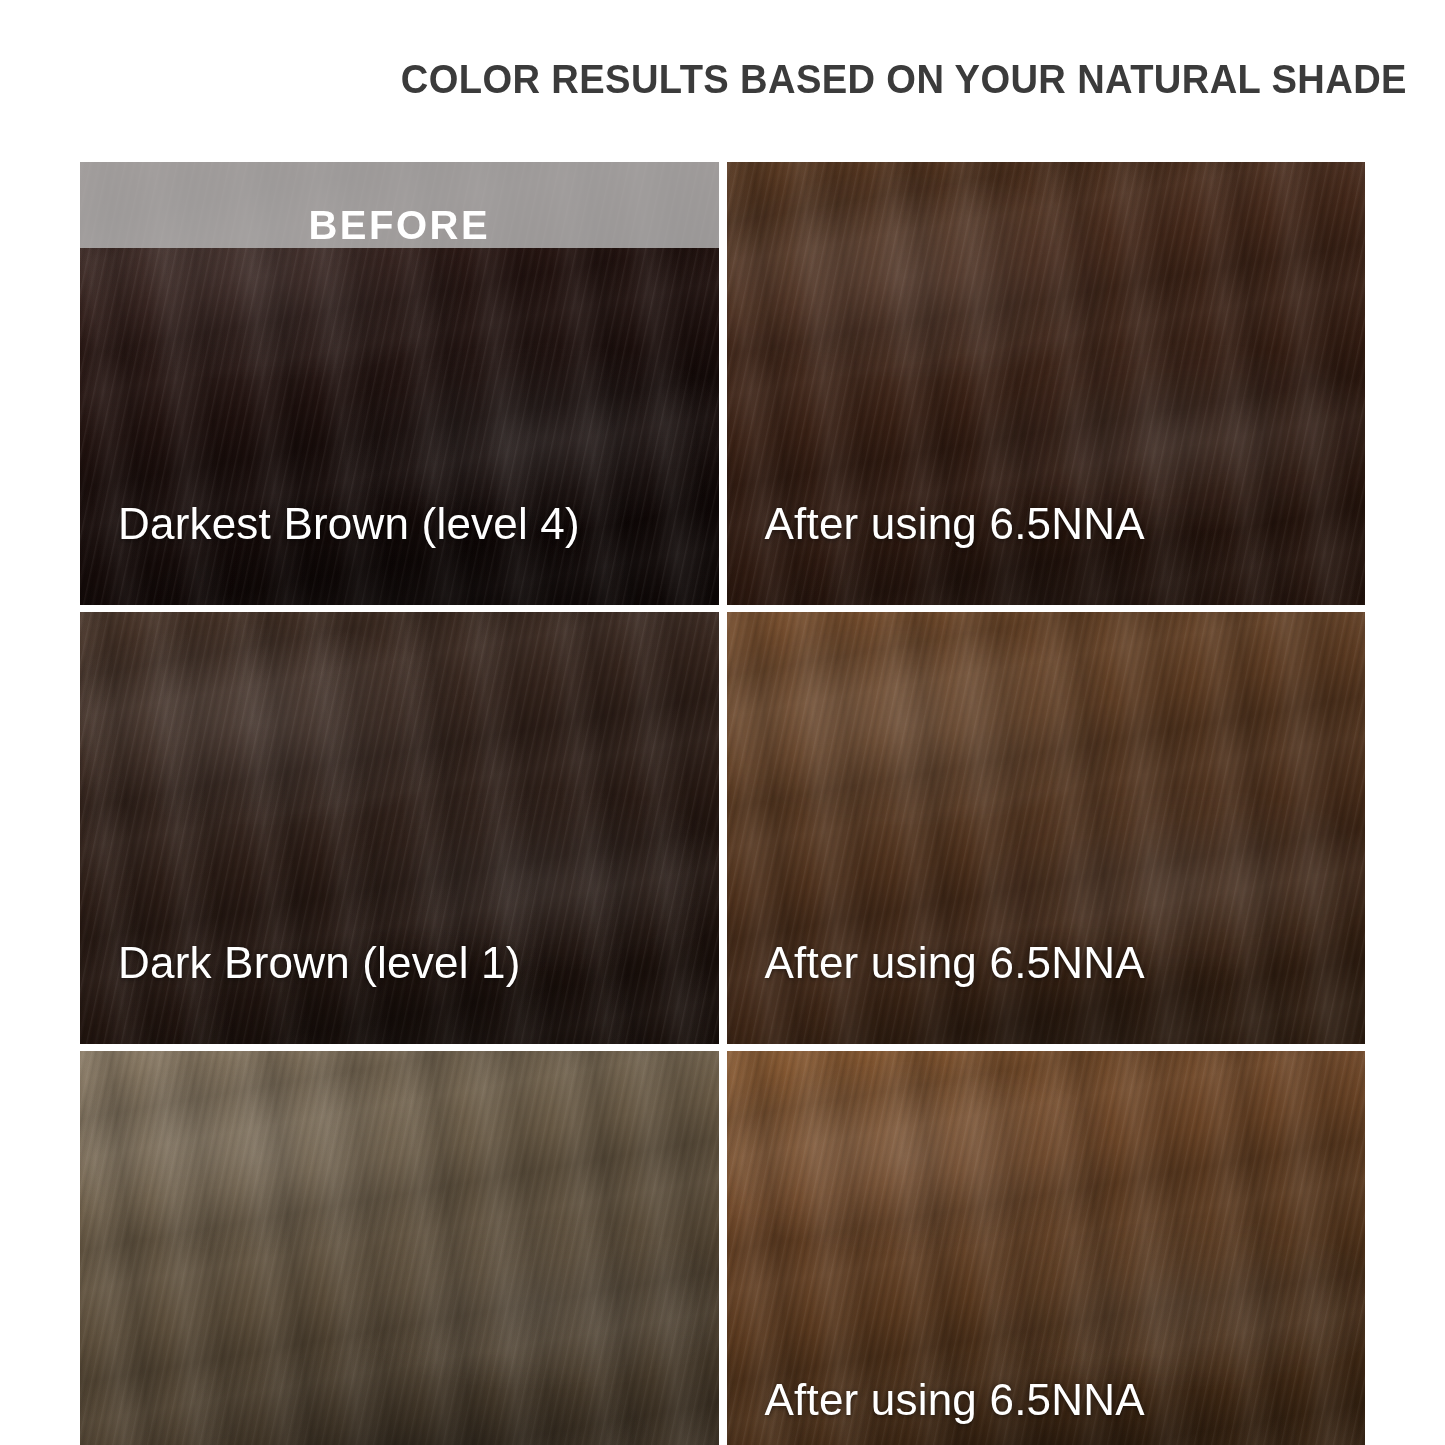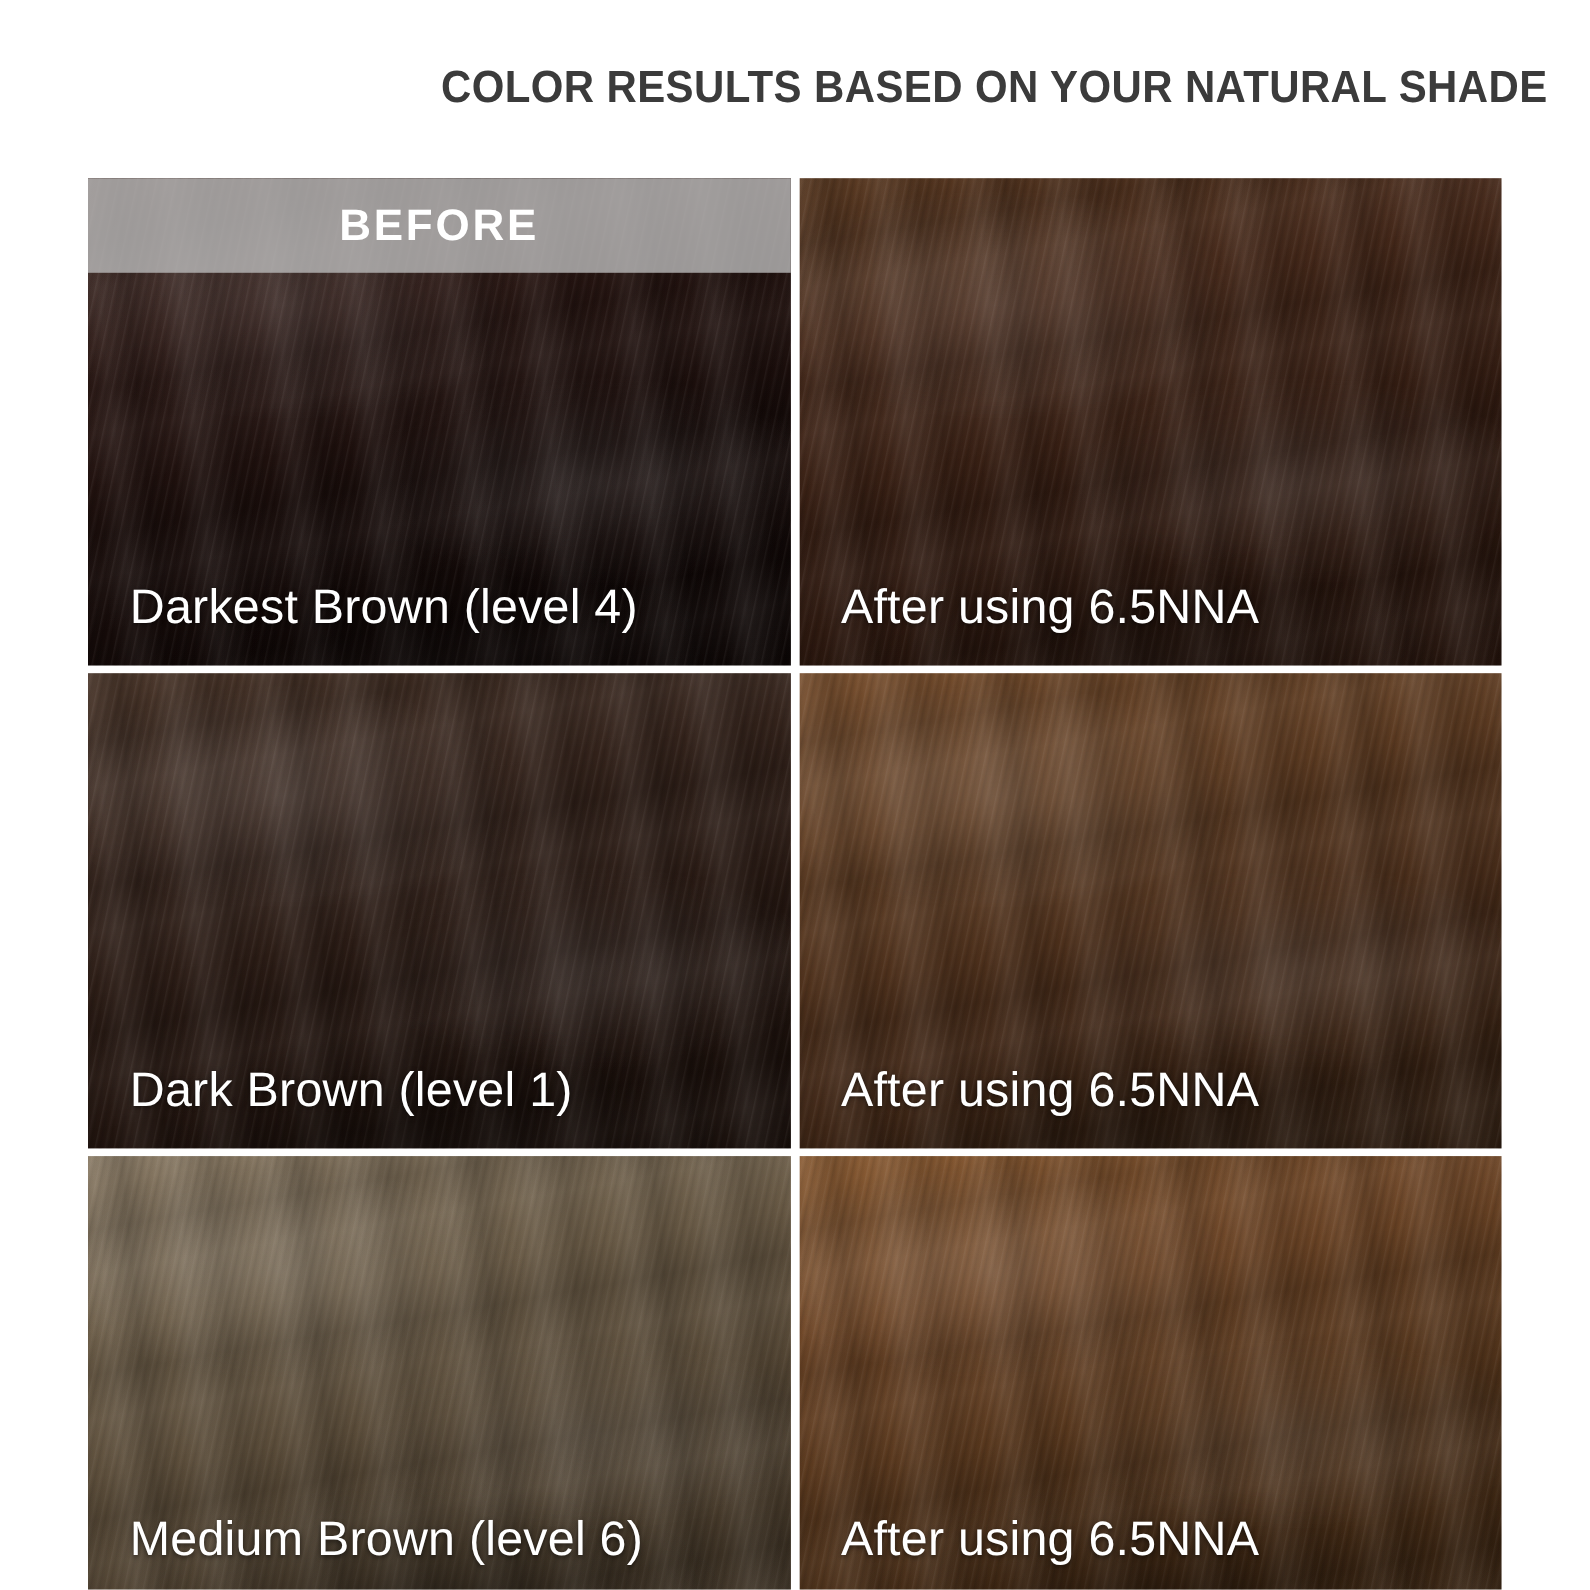--- a/index.html
+++ b/index.html
@@ -109,37 +109,37 @@
       radial-gradient(ellipse 60% 40% at 50% 100%, rgba(0,0,0,0.30), rgba(0,0,0,0) 70%);
   }
 
   
   .band {
     position:absolute;
     left:0; right:0; top:0;
     height:86px;
     background:rgba(186,186,186,0.80);
     display:flex;
-    align-items:center;
+    align-items:flex-end;
     justify-content:center;
     z-index:3;
   }
   .band-label {
     font-family:"Liberation Sans", sans-serif;
     font-weight:700;
     font-size:40px;
     letter-spacing:2.5px;
     color:#ffffff;
   }
 
   
   .caption {
     position:absolute;
     left:38px;
-    bottom:28px;
+    bottom:56px;
     z-index:4;
     font-family:"Liberation Sans", sans-serif;
     font-weight:400;
     font-size:44px;
     letter-spacing:0.2px;
     color:#ffffff;
     text-shadow:0 1px 5px rgba(0,0,0,0.55);
     white-space:nowrap;
   }
   .caption.bottom-cut { bottom:34px; }
@@ -198,21 +198,20 @@
 
     <div class="cell t-after-5">
       <div class="hair"></div>
       <div class="sheen"></div>
       <div class="caption">After using 6.5NNA</div>
     </div>
 
     <div class="cell t-before-6">
       <div class="hair"></div>
       <div class="sheen"></div>
-      <div class="caption bottom-cut">Medium Brown (level 6)</div>
     </div>
 
     <div class="cell t-after-6">
       <div class="hair"></div>
       <div class="sheen"></div>
       <div class="caption bottom-cut">After using 6.5NNA</div>
     </div>
 
   </div>
 </div>

